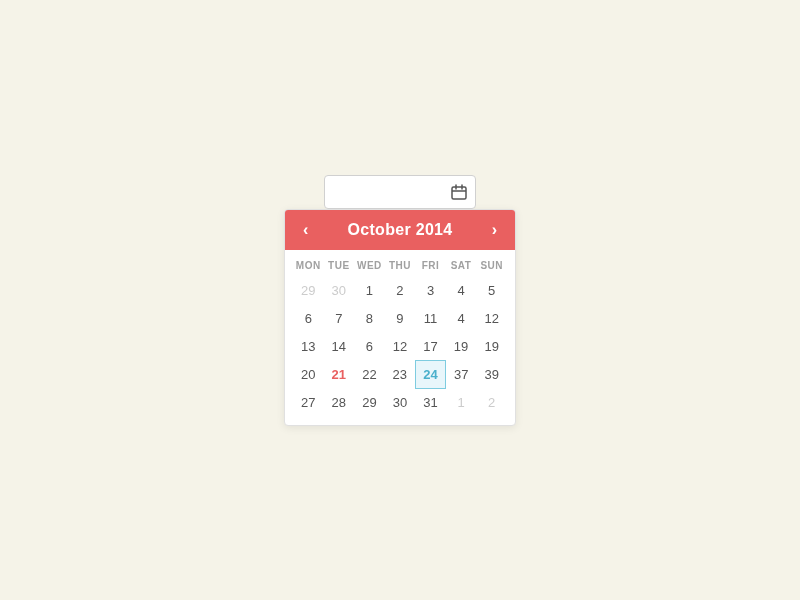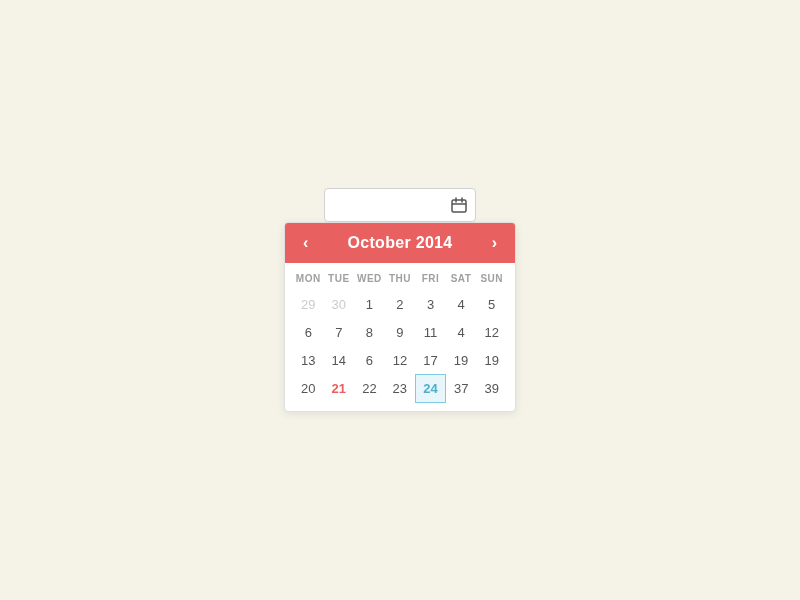--- a/index.html
+++ b/index.html
@@ -203,17 +203,26 @@
             </tr>
             <tr>
               <td>20</td>
               <td class="highlighted">21</td>
               <td>22</td>
               <td>23</td>
               <td class="selected">24</td>
               <td>37</td>
               <td>39</td>
             </tr>
+            <tr>
+              <td>27</td>
+              <td>28</td>
+              <td>29</td>
+              <td>30</td>
+              <td>31</td>
+              <td class="other-month">1</td>
+              <td class="other-month">2</td>
+            </tr>
           </tbody>
       </table>
     </div>
   </div>
 </div>
 
 </body></html>

